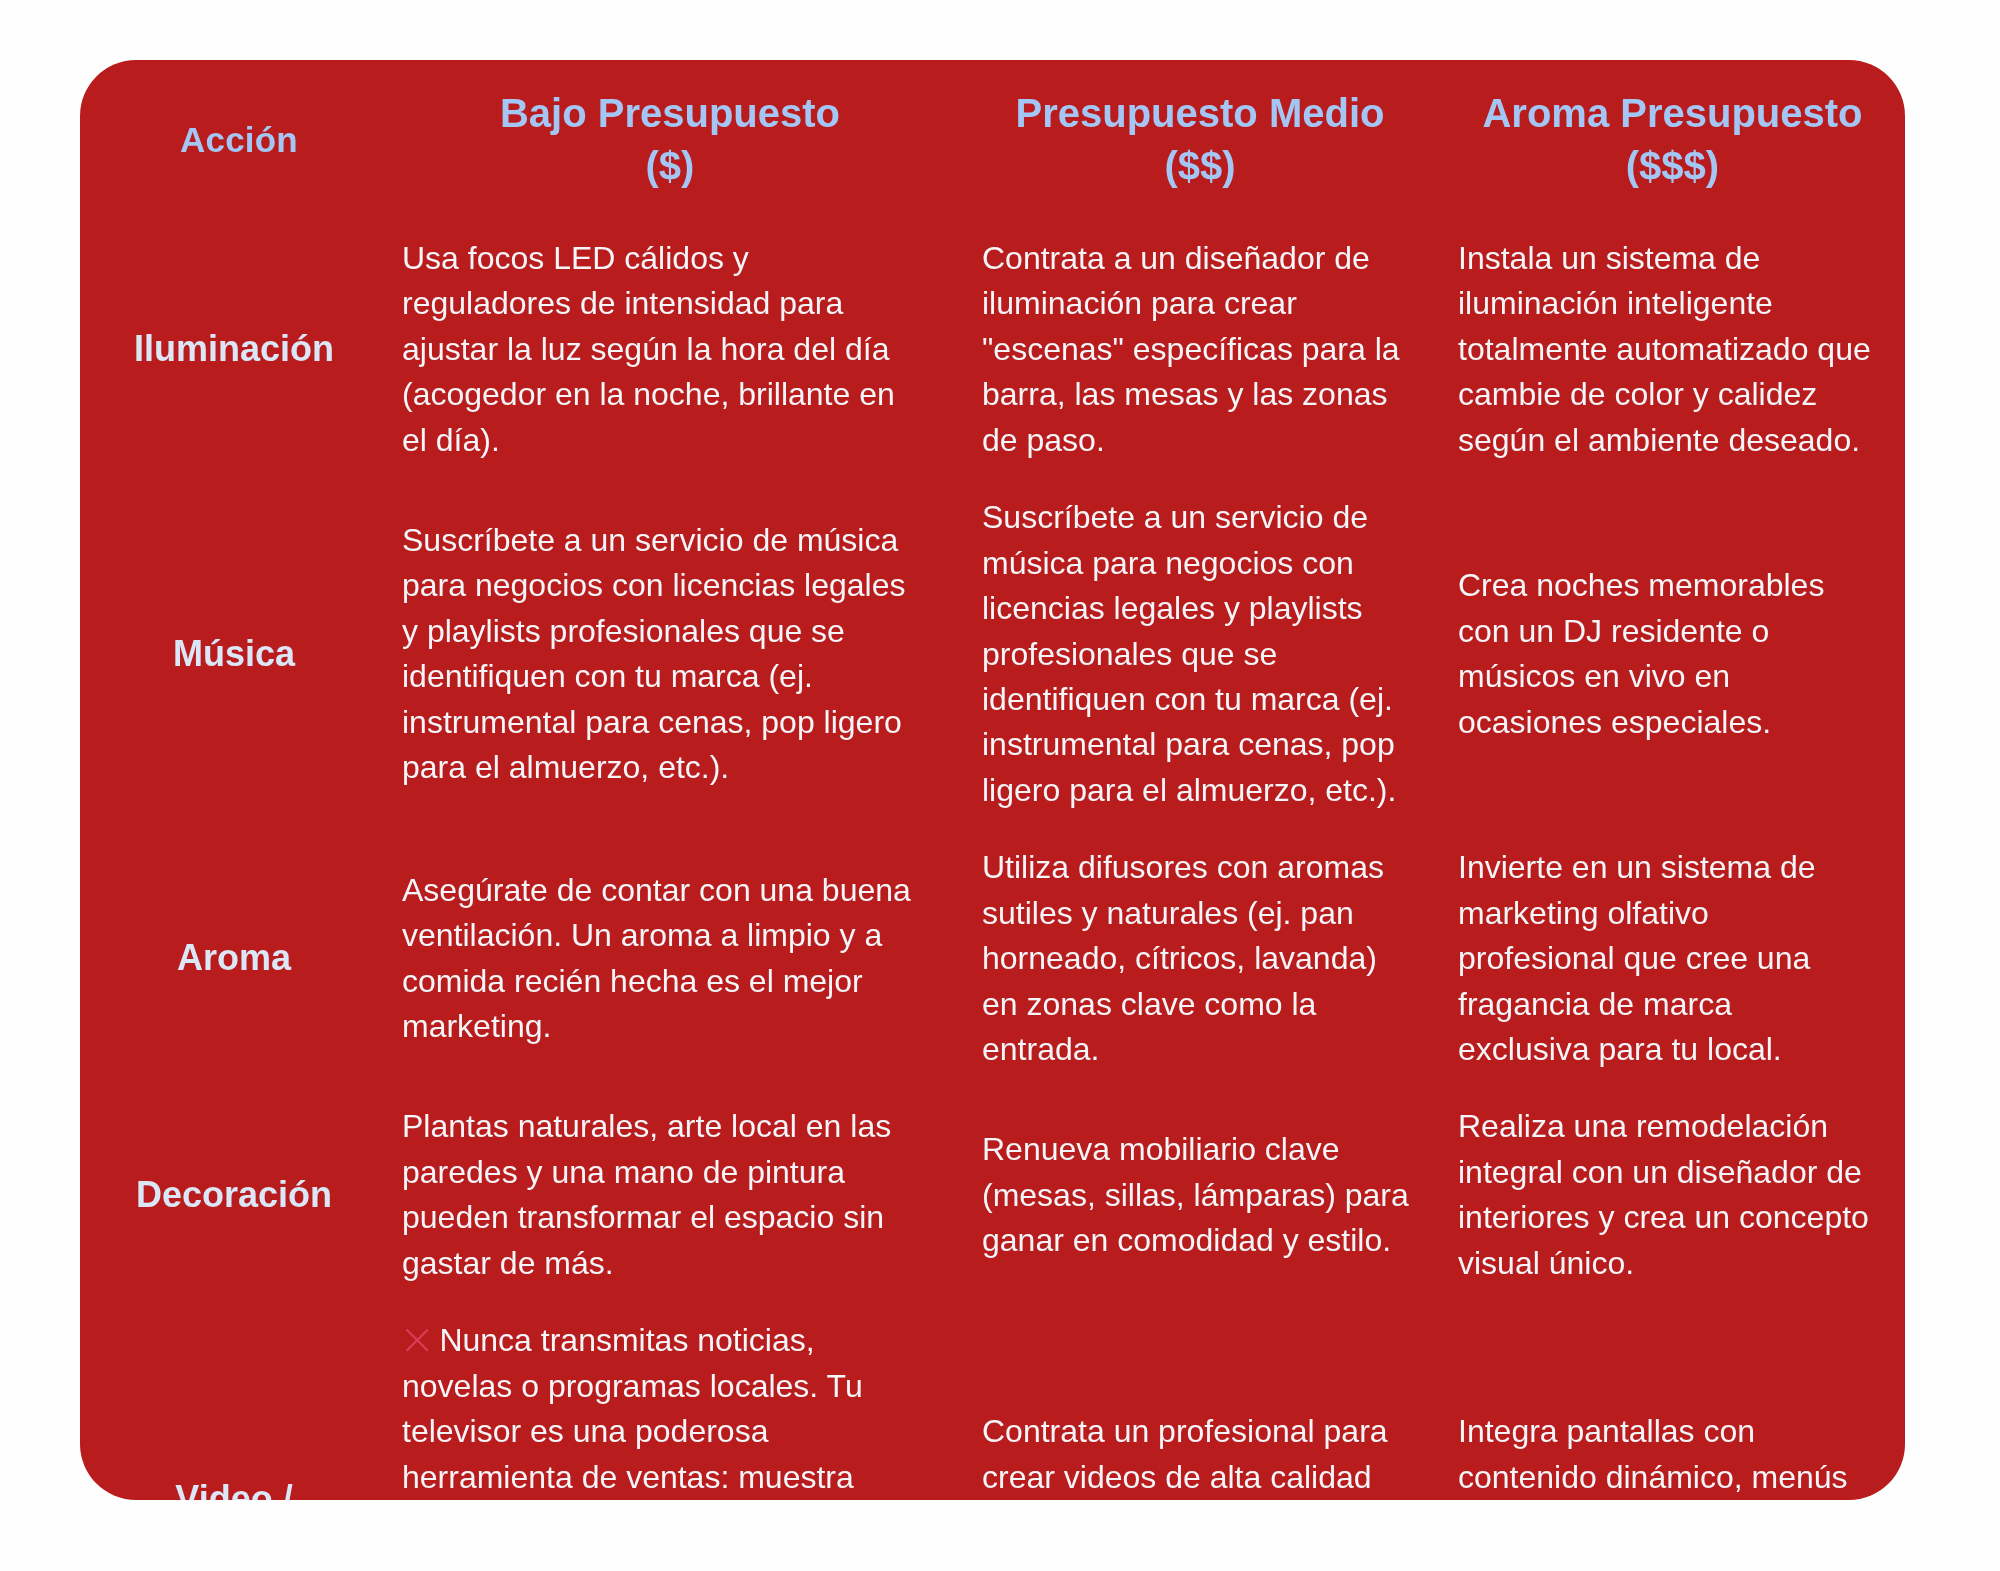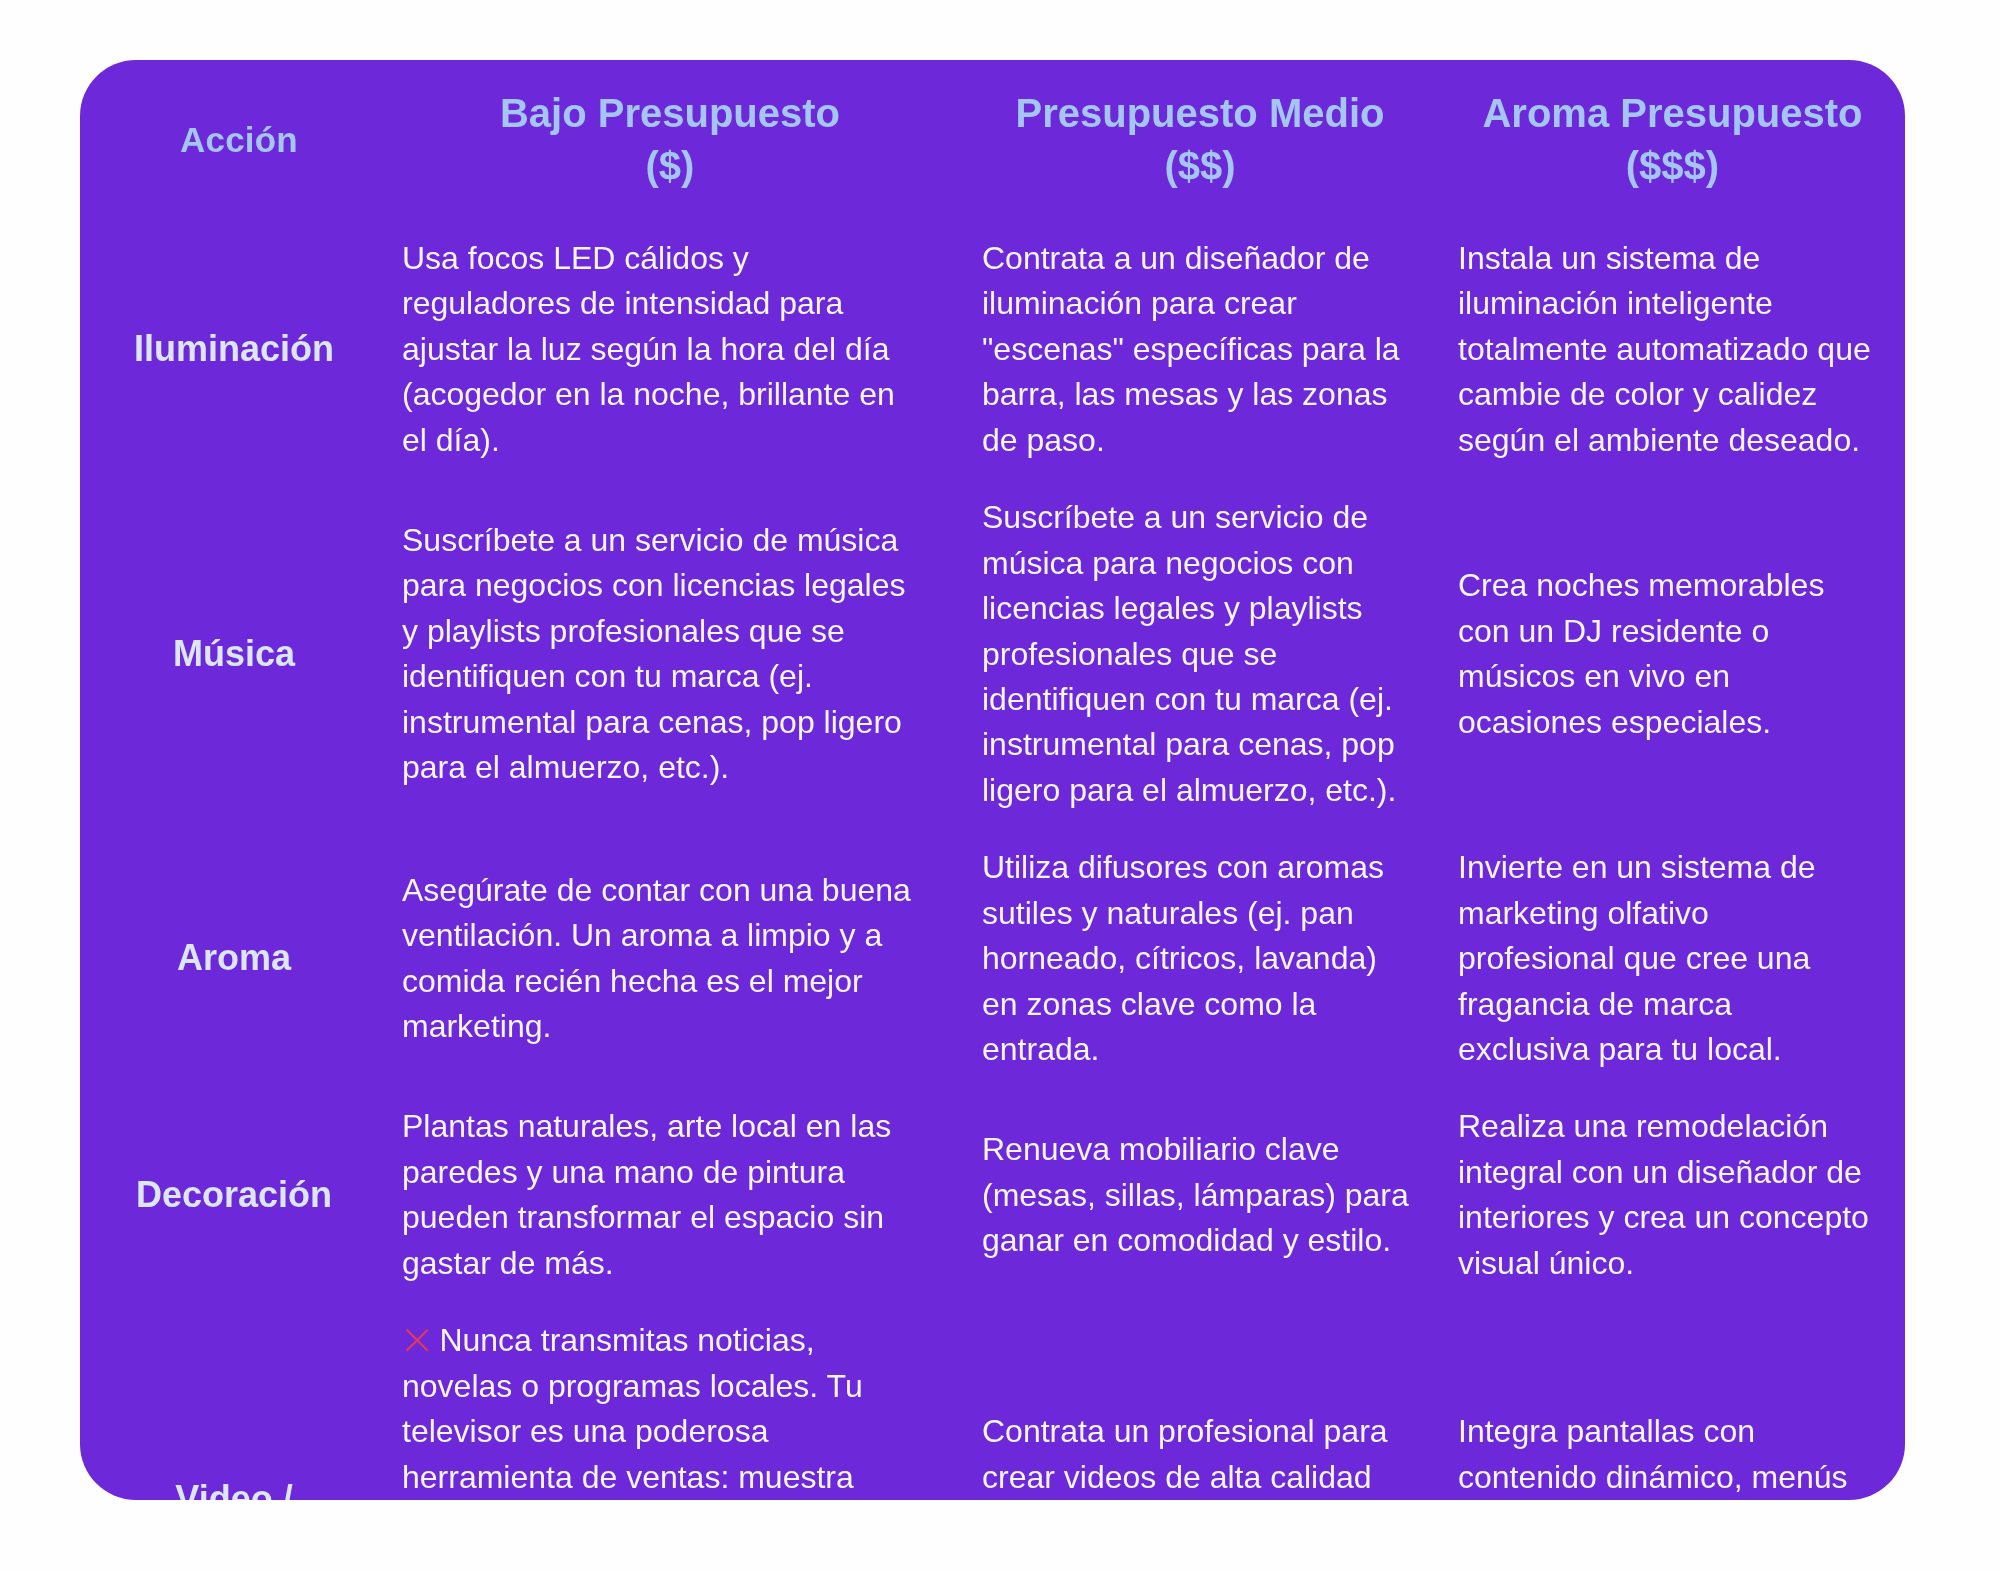--- a/index.html
+++ b/index.html
@@ -20,21 +20,21 @@
     height: 1571px;
     background: #fefefe;
   }
 
   .card {
     position: absolute;
     left: 80px;
     top: 60px;
     width: 1825px;
     height: 1440px;
-    background: #6d28d9;
+    background: #b91c1c;
     border-radius: 56px;
     box-sizing: border-box;
     overflow: hidden;
   }
 
   table.matrix {
     width: 100%;
     height: 100%;
     border-collapse: collapse;
     table-layout: fixed;

